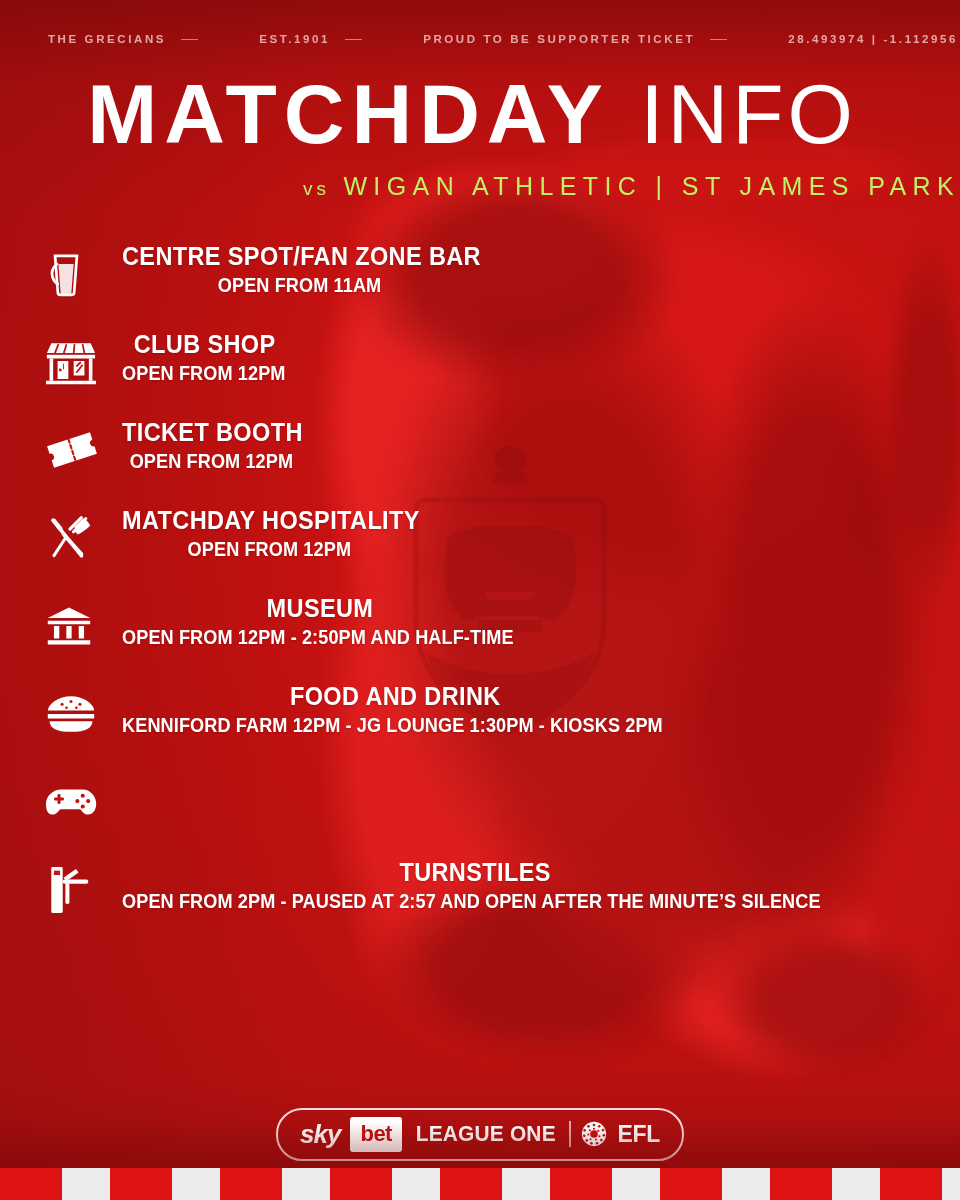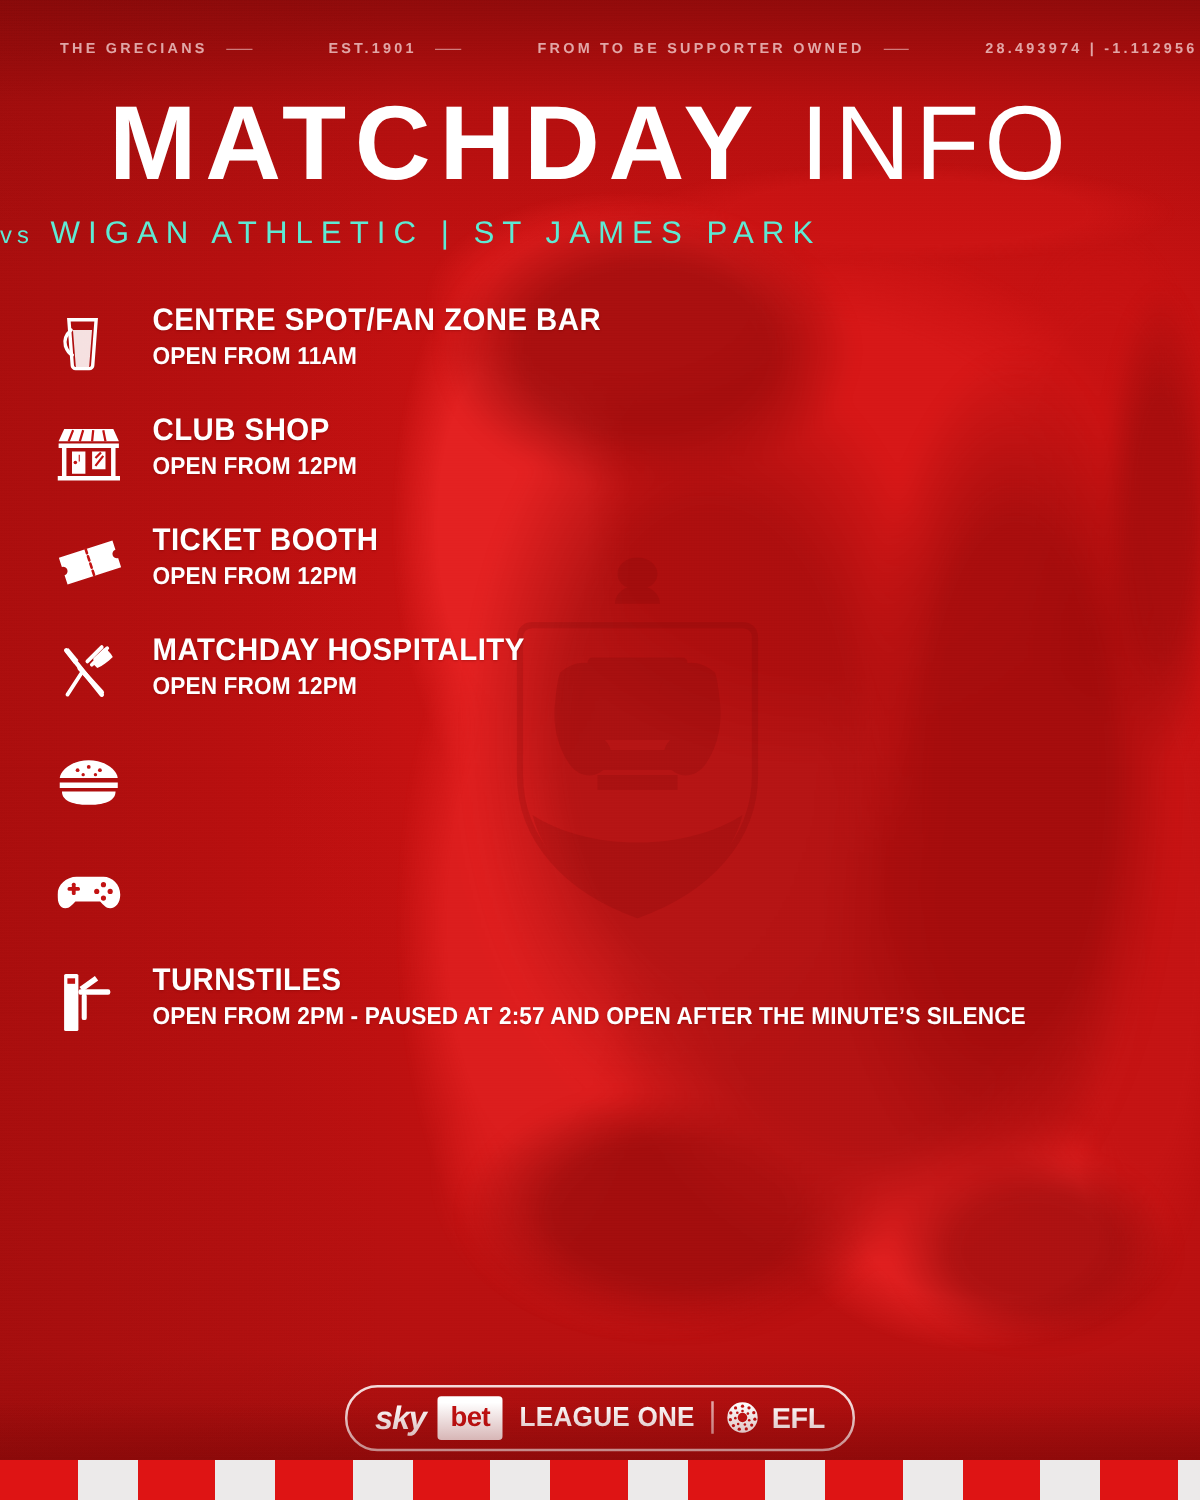--- a/index.html
+++ b/index.html
@@ -93,32 +93,32 @@
   .title{
     position:absolute;top:72px;left:0;right:16px;text-align:center;
     color:#fff;
     font-size:84px;line-height:1;
     letter-spacing:7px;
     white-space:nowrap;
   }
   .title .t-bold{font-weight:700;letter-spacing:7px;}
   .title .t-light{font-weight:300;letter-spacing:4px;}
   .subtitle{
-    position:absolute;top:172px;left:0;right:0;text-align:left;
-    color:#5eead4;font-size:25px;font-weight:400;letter-spacing:6.4px;
+    position:absolute;top:172px;left:0;right:0;text-align:right;
+    color:#bef264;font-size:25px;font-weight:400;letter-spacing:6.4px;
     white-space:nowrap;
   }
   .subtitle .vs{font-size:19px;letter-spacing:4px;}
 
   
   .list{position:absolute;left:46px;top:242px;right:30px;}
   .row{
     position:relative;
     height:88px;
-    display:flex;align-items:flex-start;
+    display:flex;align-items:flex-start;text-align:center;
   }
   .row .iconbox{
     width:76px;min-width:76px;height:60px;
     display:flex;align-items:center;justify-content:flex-start;
     padding-top:2px;
     color:#fff;
   }
   .row .texts{padding-top:1px;}
   .row .head{
     color:#fff;
@@ -213,21 +213,21 @@
   <div class="bg-vignette"></div>
   <div class="bg-noise"></div>
 
   <div class="content">
 
     <div class="toprail">
       <span class="seg">THE GRECIANS</span>
       <span class="dash"></span>
       <span class="seg">EST.1901</span>
       <span class="dash"></span>
-      <span class="seg">FROM TO BE SUPPORTER OWNED</span>
+      <span class="seg">PROUD TO BE SUPPORTER TICKET</span>
       <span class="dash"></span>
       <span class="seg">28.493974 | -1.112956</span>
     </div>
 
     <div class="title">
       <span class="t-bold">MATCHDAY</span><span>&nbsp;</span><span class="t-light">INFO</span>
     </div>
     <div class="subtitle">
       <span class="vs">vs</span>
       <span>WIGAN ATHLETIC | ST JAMES PARK</span>
@@ -305,37 +305,57 @@
             <path d="M6 6l9 12 4-3L10 4z" fill="#fff"></path>
             <path d="M40 44L20 22" stroke="#fff" stroke-width="4.2" stroke-linecap="round" fill="none"></path>
           </svg>
         </div>
         <div class="texts">
           <div class="head">MATCHDAY HOSPITALITY</div>
           <div class="sub">OPEN FROM 12PM</div>
         </div>
       </div>
 
+      <div class="row">
+        <div class="iconbox">
+          <svg viewBox="0 0 52 46" width="46" height="42" aria-hidden="true">
+            <g fill="#fff">
+              <path d="M26 2L2 14h48L26 2z"></path>
+              <path d="M2 17h48v4H2z"></path>
+              <path d="M9 23h6v14H9zM23 23h6v14h-6zM37 23h6v14h-6z"></path>
+              <path d="M2 39h48v5H2z"></path>
+            </g>
+          </svg>
+        </div>
+        <div class="texts">
+          <div class="head">MUSEUM</div>
+          <div class="sub">OPEN FROM 12PM - 2:50PM AND HALF-TIME</div>
+        </div>
+      </div>
 
       <div class="row">
         <div class="iconbox">
           <svg viewBox="0 0 56 44" width="50" height="40" aria-hidden="true">
             <g fill="#fff">
               <path d="M28 2C14 2 3 10 2 18h52C53 10 42 2 28 2z"></path>
               <path d="M2 22h52v5H2z"></path>
               <path d="M4 30h48c0 7-7 12-24 12S4 37 4 30z"></path>
             </g>
             <g fill="#c21212">
               <circle cx="18" cy="11" r="1.7"></circle>
               <circle cx="28" cy="8" r="1.7"></circle>
               <circle cx="38" cy="11" r="1.7"></circle>
               <circle cx="23" cy="15" r="1.5"></circle>
               <circle cx="34" cy="15" r="1.5"></circle>
             </g>
           </svg>
+        </div>
+        <div class="texts">
+          <div class="head">FOOD AND DRINK</div>
+          <div class="sub">KENNIFORD FARM 12PM - JG LOUNGE 1:30PM - KIOSKS 2PM</div>
         </div>
       </div>
 
       <div class="row">
         <div class="iconbox">
           <svg viewBox="0 0 58 40" width="52" height="38" aria-hidden="true">
             <path d="M17 6h24c8 0 15 7 15 16 0 7-4 12-9 12-4 0-6-3-9-6H16c-3 3-5 6-9 6-5 0-7-5-7-12C0 13 8 6 17 6z" fill="#fff"></path>
             <g fill="#c21212">
               <rect x="9" y="15" width="11" height="3.4" rx="1.4"></rect>
               <rect x="12.8" y="11.2" width="3.4" height="11" rx="1.4"></rect>

